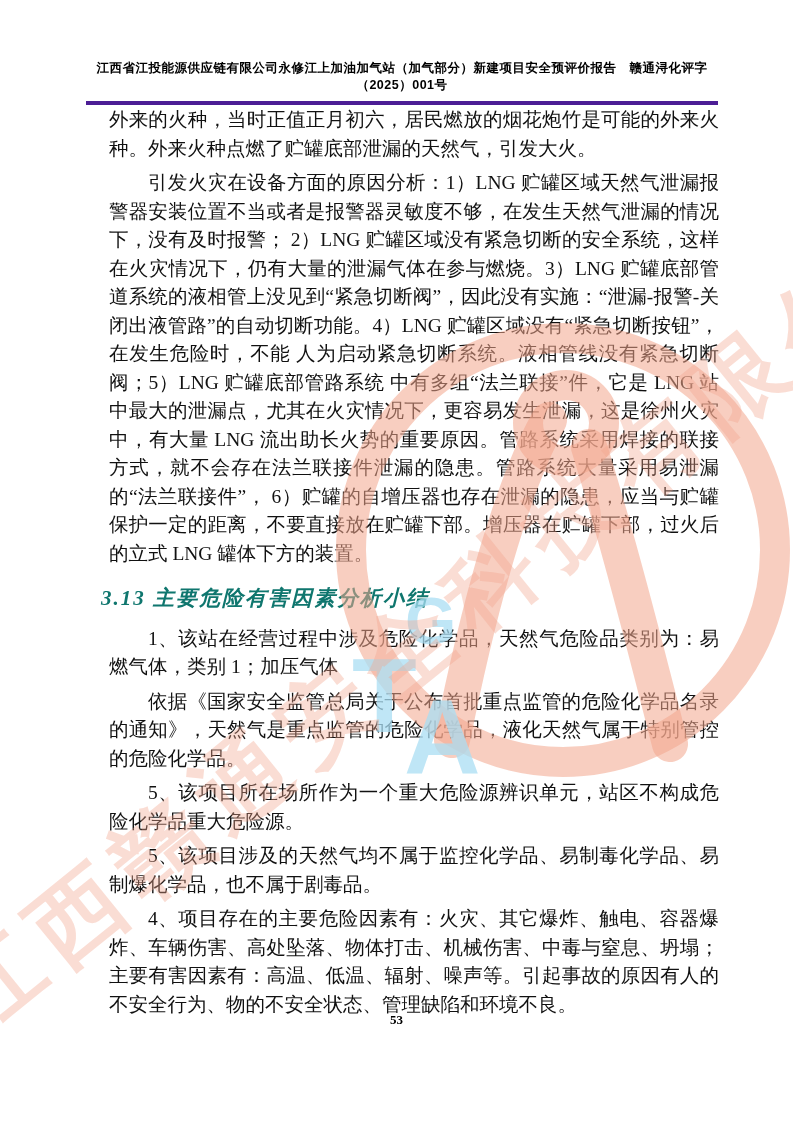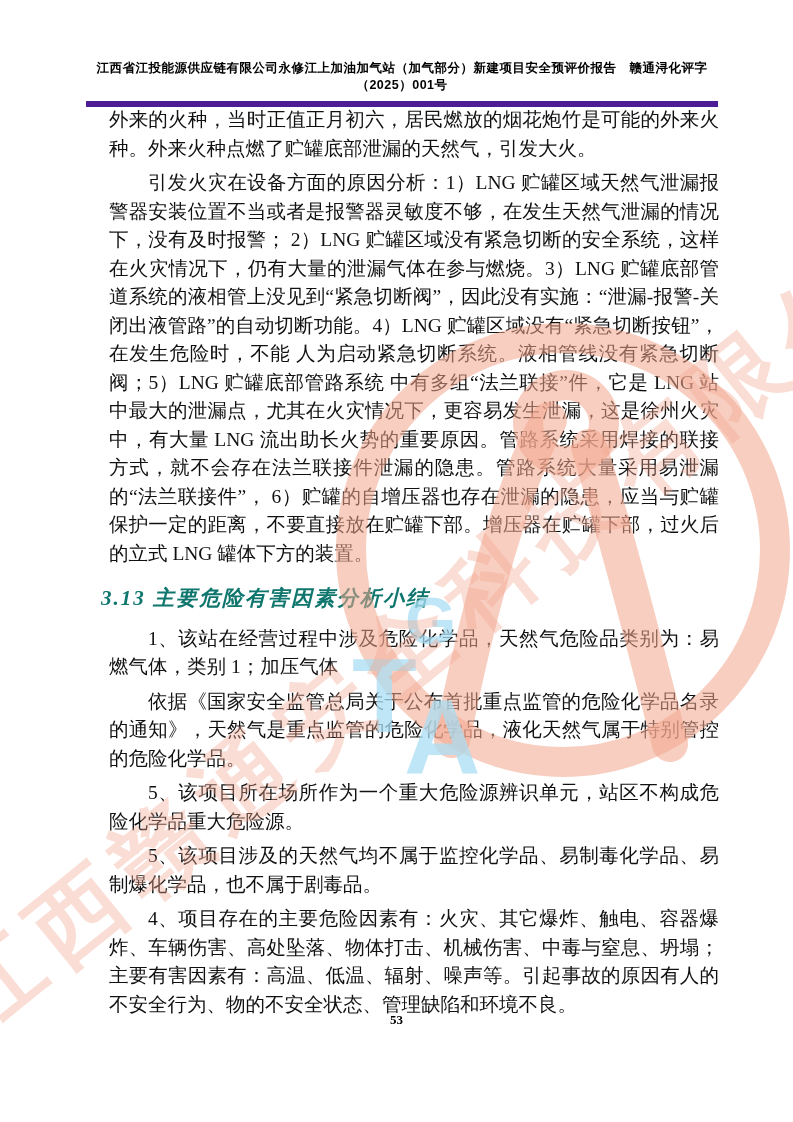--- a/index.html
+++ b/index.html
@@ -15,21 +15,21 @@
   
   .header{
     position:absolute;left:86px;top:60px;width:632px;
     text-align:center;
     font-family:"Liberation Sans","DejaVu Sans",sans-serif;
     font-weight:bold;
     font-size:12.5px;
     letter-spacing:0.5px;
     color:#000;
     padding-bottom:7px;
-    border-bottom:6px solid #4c1d95;
+    border-bottom:4px solid #4c1d95;
     z-index:1;
   }
   
   .bodytext{
     position:absolute;left:101px;top:106px;width:618px;
     font-size:19.5px;line-height:28.5px;
     text-align:justify;
     z-index:1;
   }
   .bodytext p{margin:0 0 6px 8px;}

